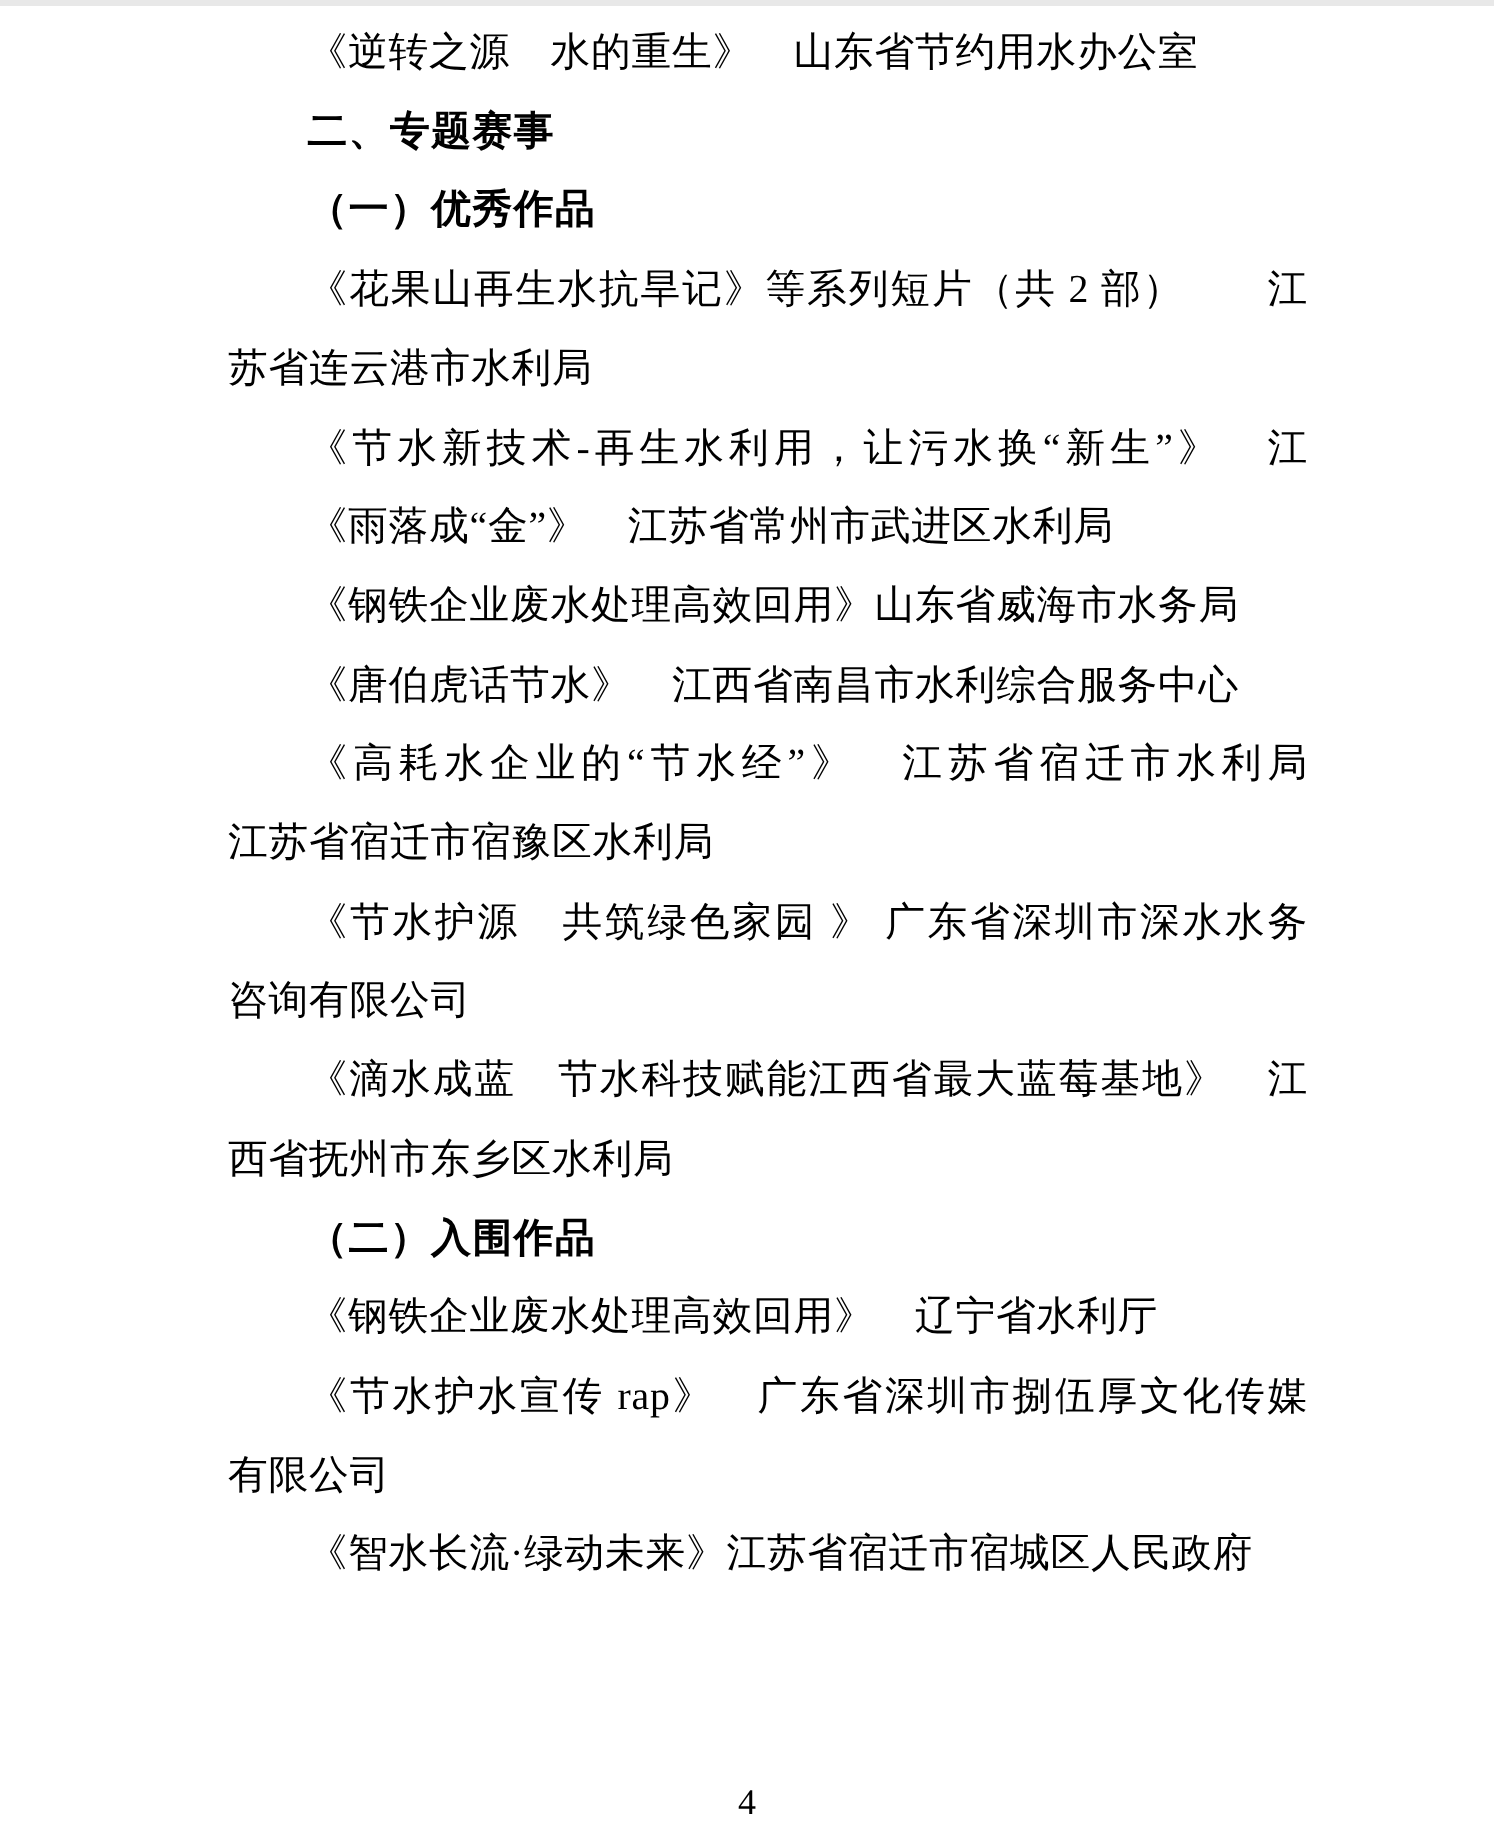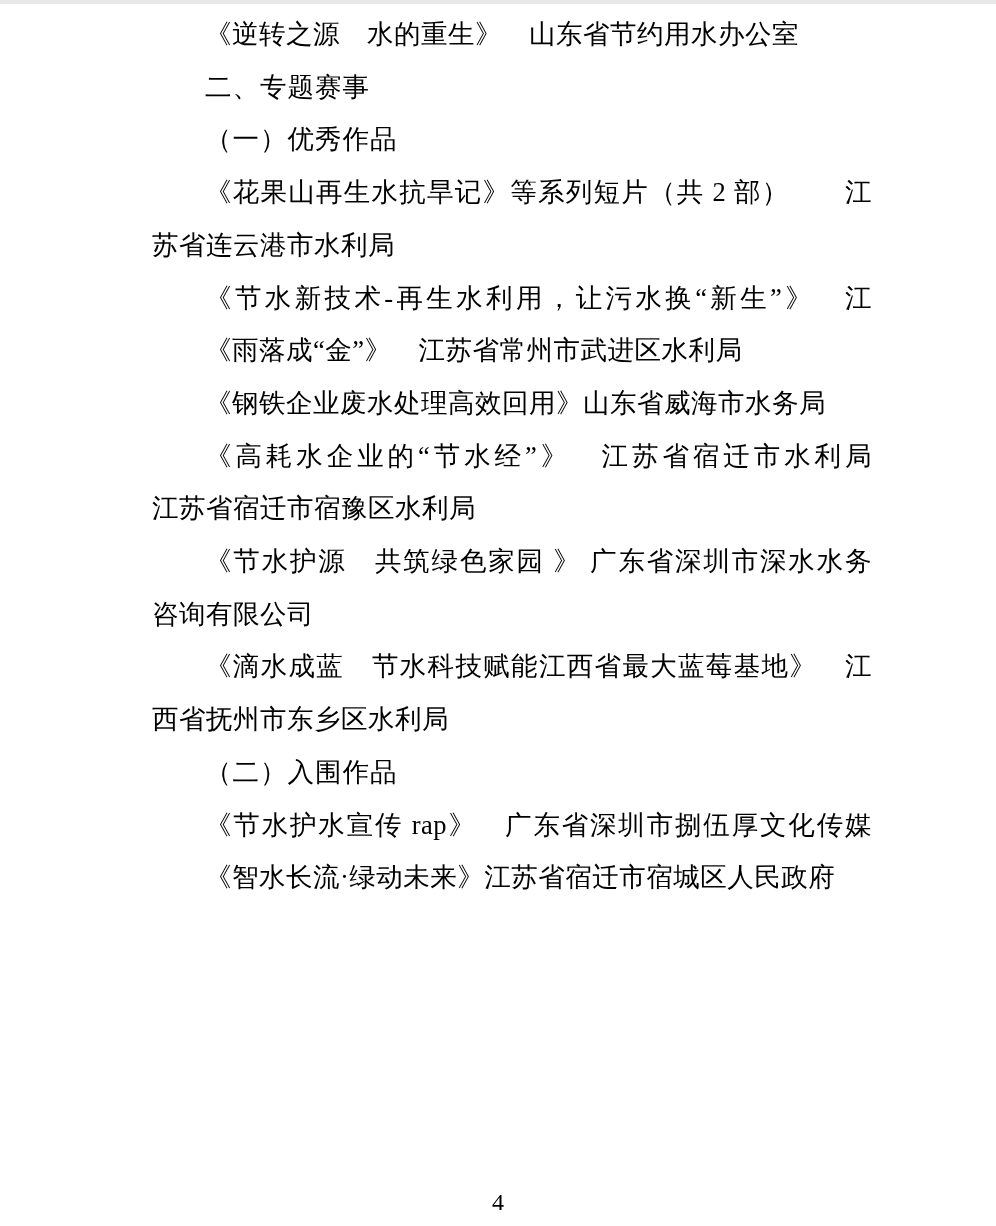--- a/index.html
+++ b/index.html
@@ -27,21 +27,21 @@
     letter-spacing: 0.5px;
   }
   .line {
     text-align: left;
     white-space: pre-wrap;
   }
   .line.indent {
     text-indent: 53px;
   }
   .line.bold {
-    font-weight: normal;
+    font-weight: bold;
     letter-spacing: 1px;
   }
   .line.stretch {
     text-align: justify;
     text-align-last: justify;
   }
   .footer {
     position: absolute;
     top: 1182px;
     left: 0;
@@ -57,26 +57,29 @@
 <div class="page">
   <div class="content">
       <div class="line indent">《逆转之源　水的重生》　山东省节约用水办公室</div>
       <div class="line indent bold">二、专题赛事</div>
       <div class="line indent bold">（一）优秀作品</div>
       <div class="line indent stretch">《花果山再生水抗旱记》等系列短片（共 2 部）　　江</div>
       <div class="line">苏省连云港市水利局</div>
       <div class="line indent stretch">《节水新技术-再生水利用，让污水换“新生”》　江</div>
       <div class="line indent">《雨落成“金”》　江苏省常州市武进区水利局</div>
       <div class="line indent">《钢铁企业废水处理高效回用》山东省威海市水务局</div>
+      <div class="line indent">《唐伯虎话节水》　江西省南昌市水利综合服务中心</div>
       <div class="line indent stretch">《高耗水企业的“节水经”》　江苏省宿迁市水利局</div>
       <div class="line">江苏省宿迁市宿豫区水利局</div>
       <div class="line indent stretch">《节水护源　共筑绿色家园 》 广东省深圳市深水水务</div>
       <div class="line">咨询有限公司</div>
       <div class="line indent stretch">《滴水成蓝　节水科技赋能江西省最大蓝莓基地》　江</div>
       <div class="line">西省抚州市东乡区水利局</div>
       <div class="line indent bold">（二）入围作品</div>
+      <div class="line indent">《钢铁企业废水处理高效回用》　辽宁省水利厅</div>
       <div class="line indent stretch">《节水护水宣传 rap》　广东省深圳市捌伍厚文化传媒</div>
+      <div class="line">有限公司</div>
       <div class="line indent">《智水长流·绿动未来》江苏省宿迁市宿城区人民政府</div>
     </div>
   <div class="footer">
     <span>4</span>
   </div>
 </div>
 
 </body></html>

